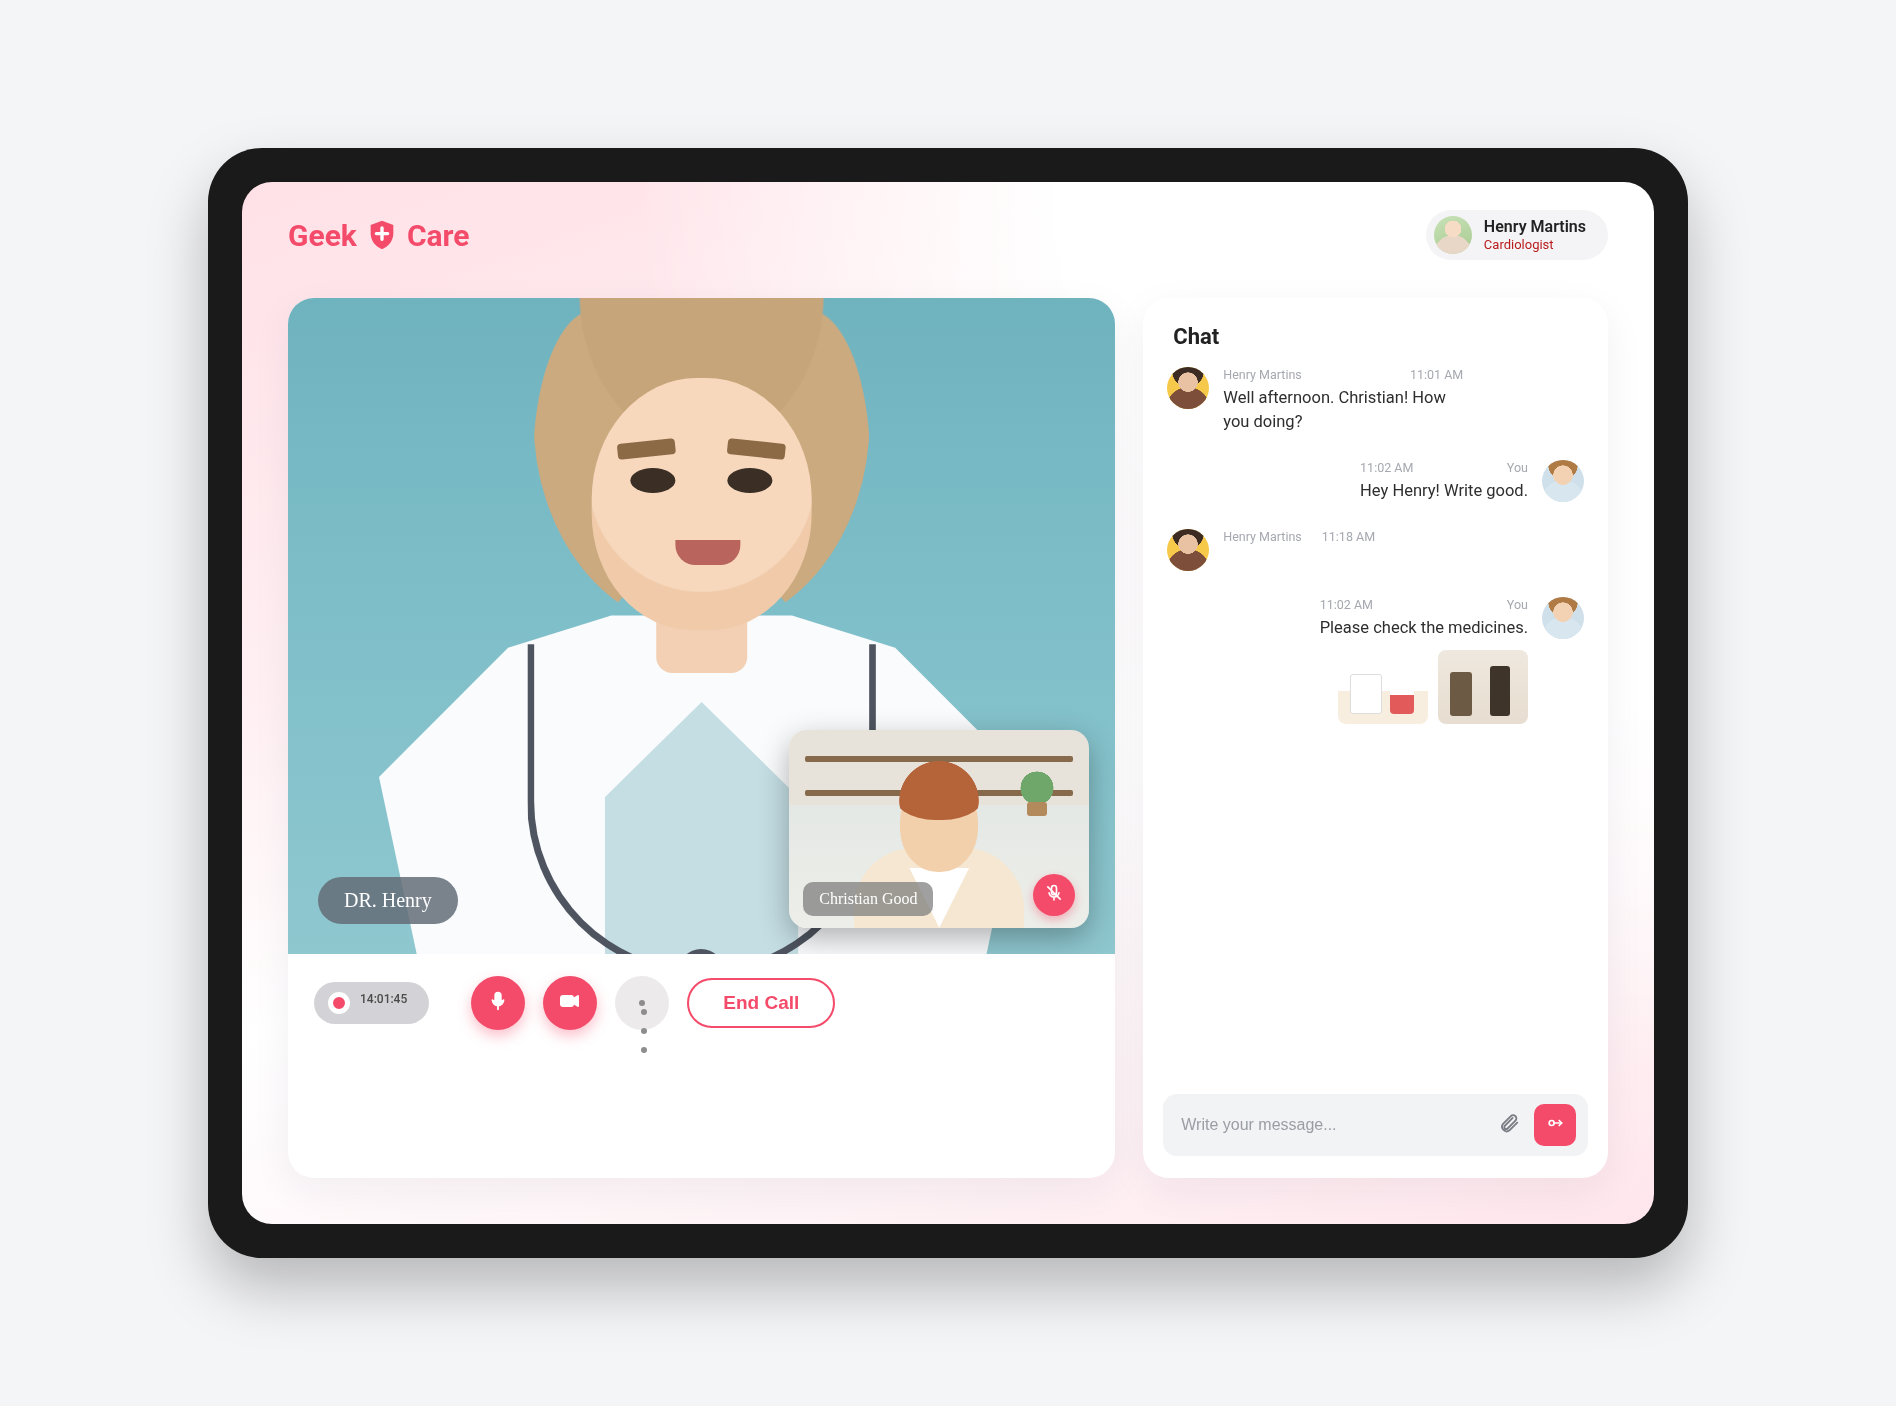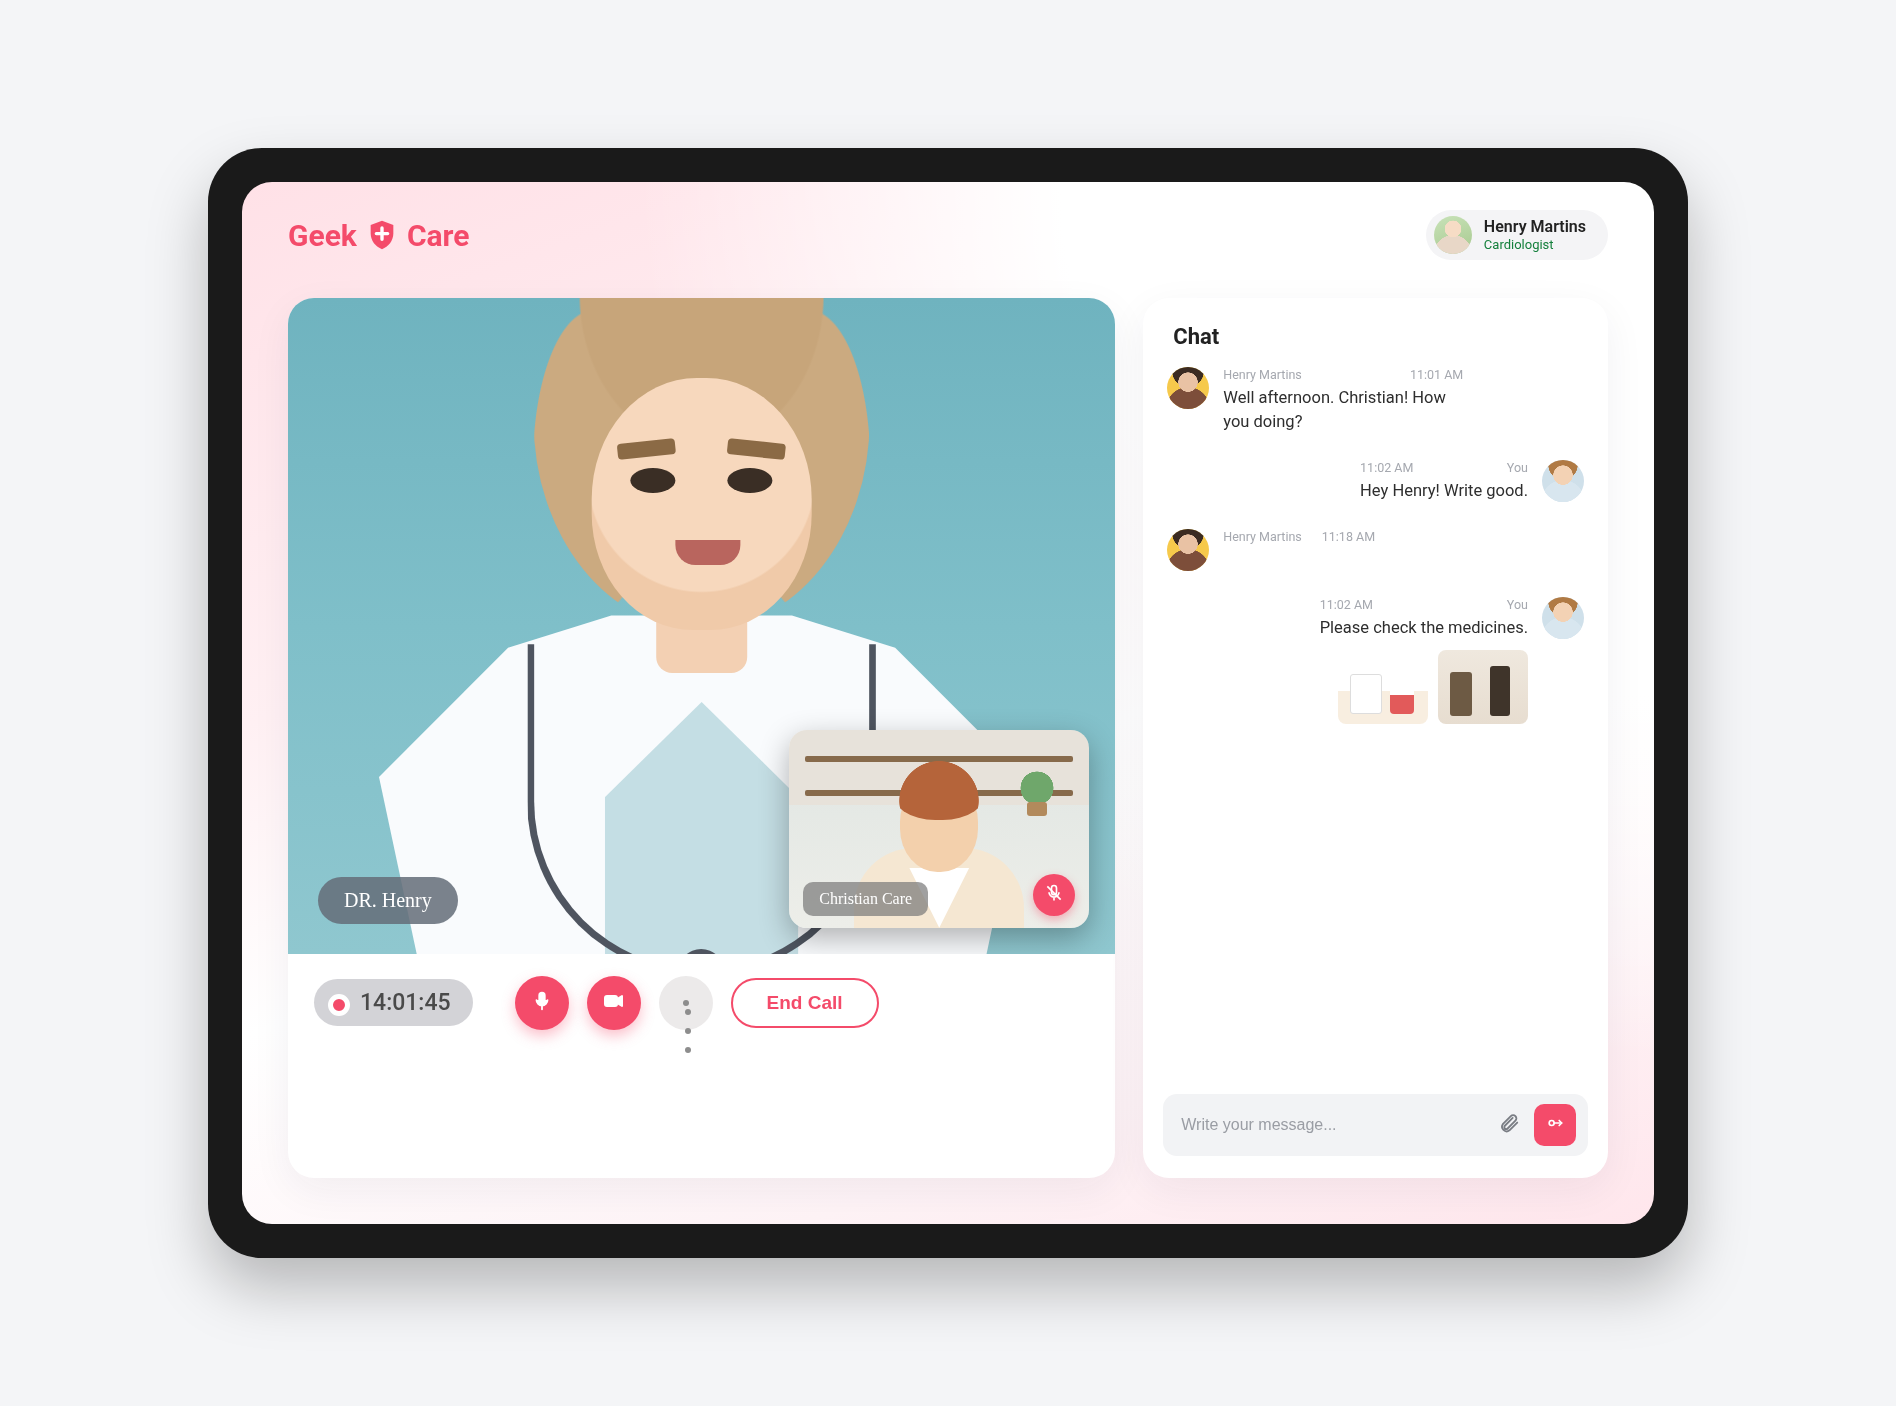--- a/index.html
+++ b/index.html
@@ -67,21 +67,21 @@
     width: 38px; height: 38px; border-radius: 50%;
     background: linear-gradient(160deg,#c8e2b8,#a7c98f);
     position: relative; overflow: hidden;
   }
   .account-pill .avatar::after{
     content:""; position:absolute; inset:0;
     background: radial-gradient(circle at 50% 34%, #f6dcc5 0 26%, transparent 27%),
                 radial-gradient(circle at 50% 100%, #e8d7c7 0 44%, transparent 45%);
   }
   .account-name { font-weight: 600; font-size: 16px; color:#222; line-height:1.15;}
-  .account-role { font-size: 13px; color:#15803d; }
+  .account-role { font-size: 13px; color:#b91c1c; }
 
   
   .main {
     flex: 1;
     display: flex;
     gap: 28px;
     padding: 28px 46px 46px 46px;
     min-height: 0;
   }
 
@@ -196,23 +196,23 @@
     box-shadow:0 4px 10px rgba(244,75,106,.4);
   }
   .pip .mute-btn svg{width:20px;height:20px;stroke:#fff;fill:none;stroke-width:2;}
 
   
   .call-controls{
     display:flex;align-items:center;gap:18px;
     padding:22px 26px;
   }
   .rec-pill{
-    display:flex;align-items:flex-end;gap:10px;
+    display:flex;align-items:flex-start;gap:10px;
     background:#d3d3d7;border-radius:999px;padding:10px 22px 10px 14px;
-    font-size:23px;font-weight:500;color:#4a4a4a;
+    font-size:12px;font-weight:500;color:#4a4a4a;
   }
   .rec-dot{width:22px;height:22px;border-radius:50%;background:#f44b6a;border:5px solid #fff;}
   .circ-btn{width:54px;height:54px;border-radius:50%;display:flex;align-items:center;justify-content:center;cursor:pointer;}
   .circ-btn.pink{background:#f44b6a;box-shadow:0 6px 14px rgba(244,75,106,.35);}
   .circ-btn.pink svg{stroke:#fff;fill:#fff;}
   .circ-btn.grey{background:#eceaea;}
   .dots span{width:6px;height:6px;border-radius:50%;background:#8d8d8d;display:inline-block;margin:0 2px;}
   .end-call{
     border:2px solid #f44b6a;color:#f44b6a;background:#fff;
     border-radius:999px;padding:12px 34px;font-size:19px;font-weight:600;cursor:pointer;
@@ -314,21 +314,21 @@
           <div class="pip">
             <div class="shelf"></div>
               <div class="shelf s2"></div>
               <div class="plant"></div>
             <div class="person">
               <div class="body"></div>
                 <div class="collar"></div>
                 <div class="head"></div>
                 <div class="hair"></div>
             </div>
-            <div class="name-bar">Christian Care</div>
+            <div class="name-bar">Christian Good</div>
             <div class="mute-btn">
               <span>
                 <svg viewBox="0 0 24 24">
                     <path d="M12 3a3 3 0 0 1 3 3v5a3 3 0 0 1-6 0V6a3 3 0 0 1 3-3Z"></path>
                     <path d="M6 11a6 6 0 0 0 12 0"></path>
                     <path d="M12 18v3"></path>
                     <path d="M4 4l16 16"></path>
                   </svg>
               </span>
             </div>

